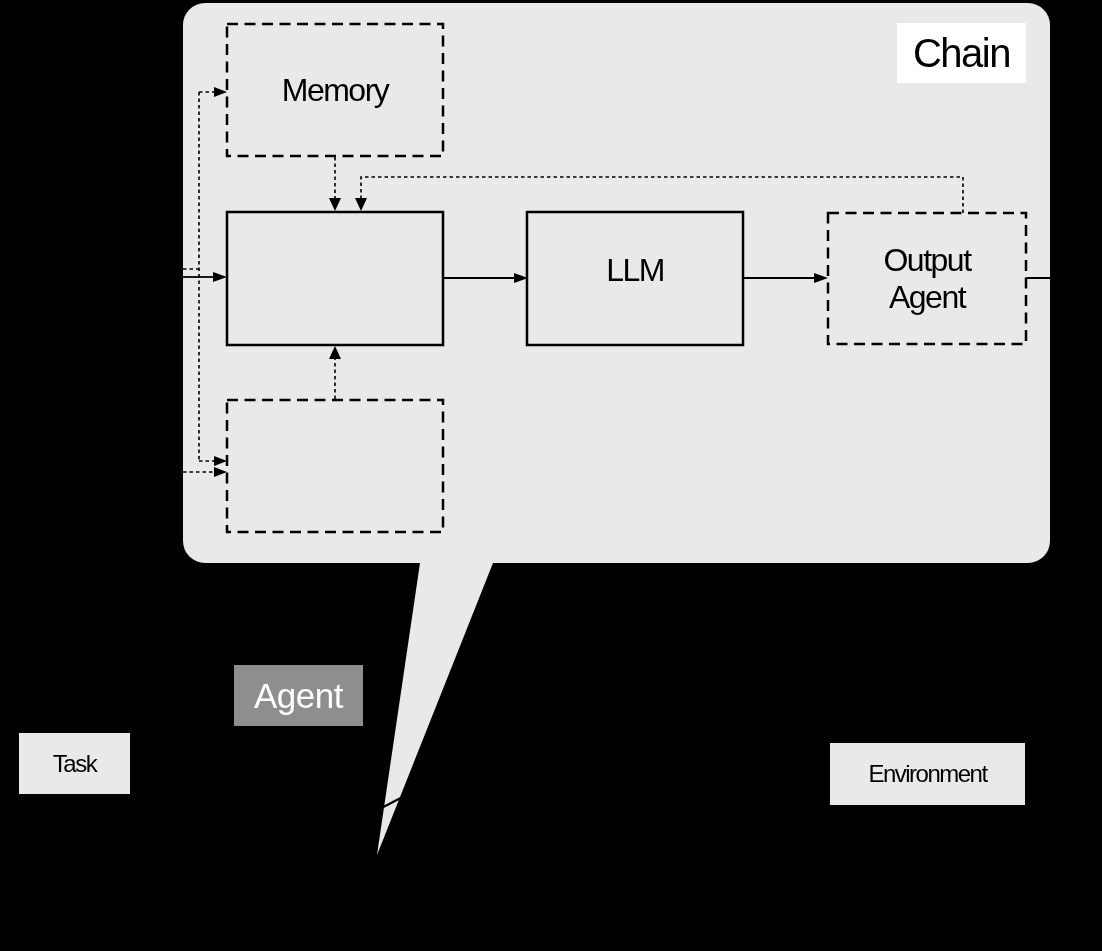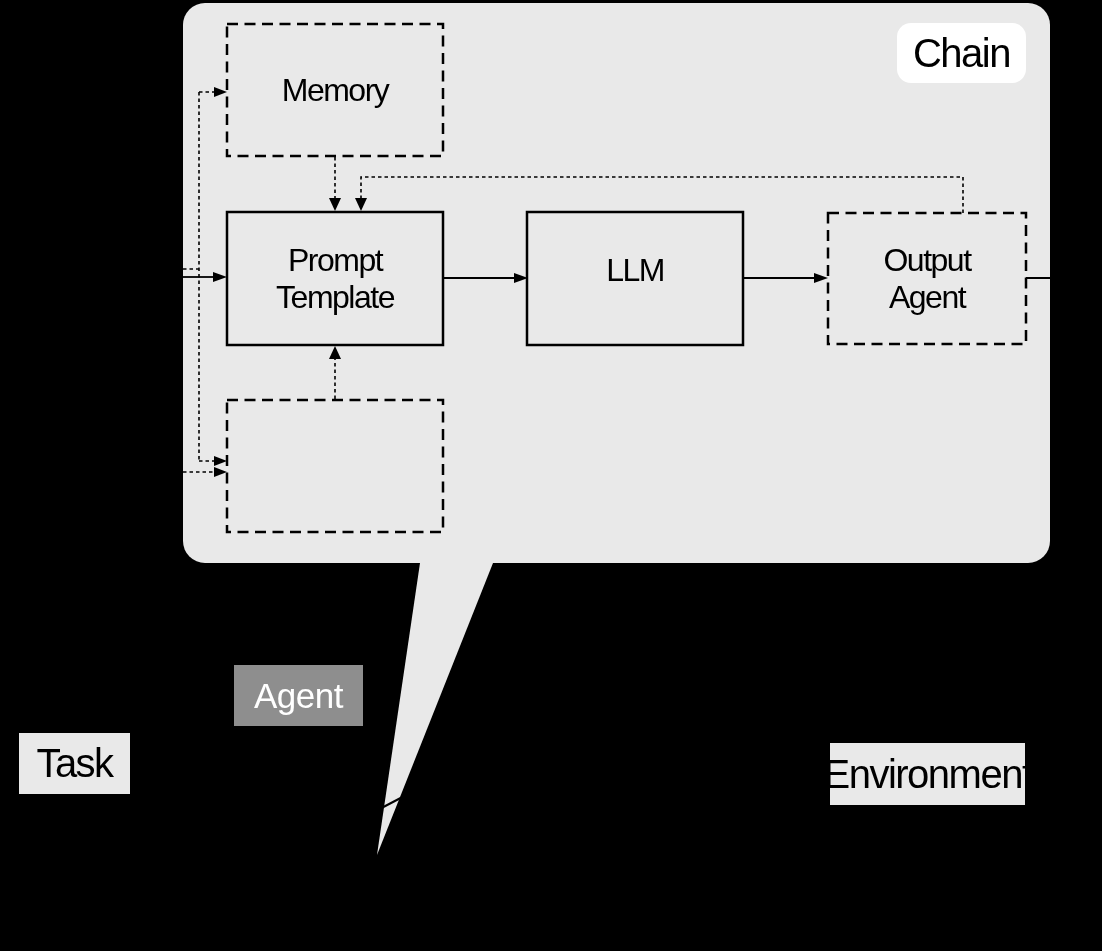--- a/index.html
+++ b/index.html
@@ -35,33 +35,32 @@
     font-size: 32px;
     letter-spacing: -1.5px;
     line-height: 1.15;
     white-space: pre-line;
   }
   .chain-title {
     left: 897px; top: 23px; width: 129px; height: 60px;
     background: #ffffff;
     font-size: 40px;
     letter-spacing: -1.5px;
-    border-radius: 14px;
   }
   .agent-box {
     left: 206px; top: 665px; width: 129px; height: 61px;
     background: #8e8e8e;
     color: #ffffff;
     font-size: 35px;
     letter-spacing: -0.5px;
     margin-left: 28px;
   }
   .small-box {
     background: #e9e9e9;
-    font-size: 40px;
+    font-size: 24px;
     letter-spacing: -1.5px;
   }
   .task-box { left: 19px;  top: 733px; width: 111px; height: 61px; }
   .tools-box { left: 585px; top: 734px; width: 111px; height: 62px; }
   .env-box  { left: 830px; top: 735px; width: 195px; height: 62px; margin-top: 8px; }
 
   .memory-pos   { left: 227px; top: 24px;  width: 216px; height: 132px; }
   .prompt-pos   { left: 227px; top: 212px; width: 216px; height: 133px; }
   .llm-pos      { left: 527px; top: 204px; width: 216px; height: 133px; }
   .parser-pos   { left: 828px; top: 213px; width: 198px; height: 131px; }
@@ -122,22 +121,20 @@
     <line x1="443" y1="278" x2="514" y2="278" class="wire-flow"></line>
     <polygon points="528,278 514,273 514,283" class="head"></polygon>
     <line x1="743" y1="278" x2="814" y2="278" class="wire-flow"></line>
     <polygon points="828,278 814,273 814,283" class="head"></polygon>
     <line x1="1026" y1="278" x2="1102" y2="278" class="wire-flow"></line>
   </svg>
 
   <div class="label chain-title">Chain</div>
 
   <div class="label node-label memory-pos">Memory</div>
-  <div class="label node-label prompt-pos">Prompt
-Template</div>
   <div class="label node-label llm-pos">LLM</div>
   <div class="label node-label parser-pos">Output
 Agent</div>
 
   <div class="label agent-box">Agent</div>
   <div class="label small-box task-box">Task</div>
   <div class="label small-box env-box">Environment</div>
 
 </div>
 

